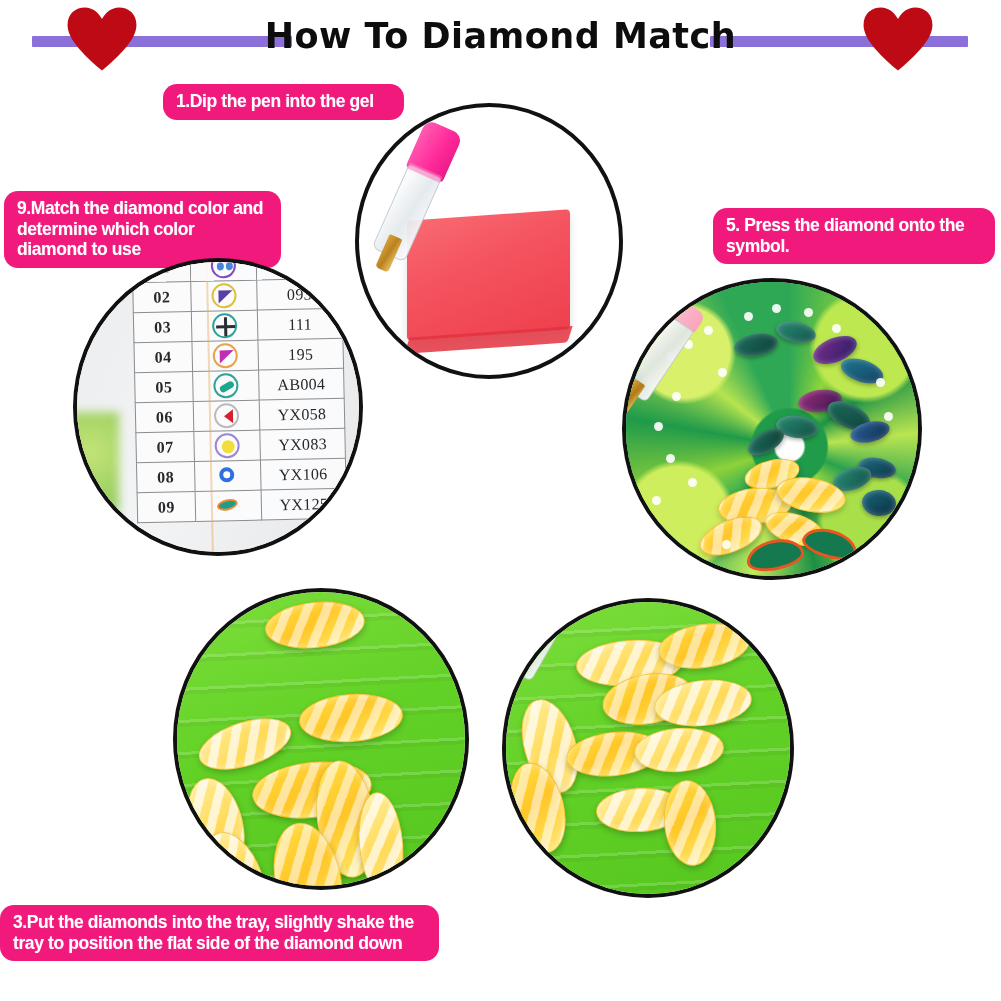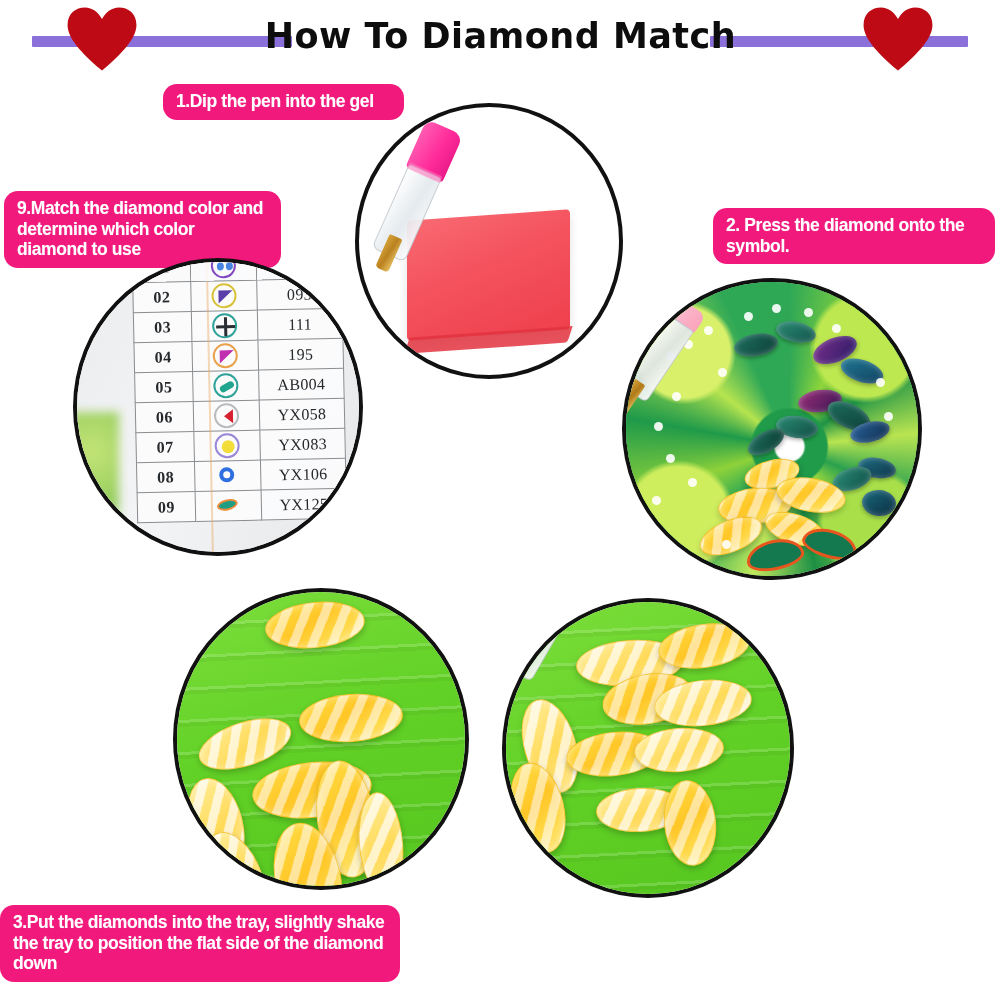--- a/index.html
+++ b/index.html
@@ -47,21 +47,21 @@
     line-height:1.18;
     padding:7px 13px 8px 13px;
     box-sizing:border-box;
     letter-spacing:-0.4px;
     font-family:"Liberation Sans", sans-serif;
     text-shadow:0 0 1px rgba(255,255,255,.35);
   }
   #pill1{left:163px;top:84px;width:241px;}
   #pill2{left:4px;top:191px;width:277px;}
   #pill5{left:713px;top:208px;width:282px;}
-  #pill3{left:0px;top:905px;width:400px;}
+  #pill3{left:0px;top:905px;width:439px;}
   #pill4{left:570px;top:910px;width:400px;}
 
   
   .circ{
     position:absolute;border-radius:50%;
     border:4px solid #111111;
     overflow:hidden;
     background:#ffffff;
     box-sizing:border-box;
   }
@@ -248,21 +248,21 @@
   <div class="heart right">
     <svg viewBox="0 0 100 92">
         <path d="M50 90 C12 58 2 40 2 26 C2 10 14 2 26 2 C37 2 45 9 50 18 C55 9 63 2 74 2 C86 2 98 10 98 26 C98 40 88 58 50 90 Z" fill="#be0a14"></path>
       </svg>
   </div>
 
   <div class="title">How To Diamond Match</div>
 
   <div class="pill" id="pill1">1.Dip the pen into the gel</div>
   <div class="pill" id="pill2">9.Match the diamond color and determine which color diamond to use</div>
-  <div class="pill" id="pill5">2.  Press the diamond onto the symbol.</div>
+  <div class="pill" id="pill5">5.  Press the diamond onto the symbol.</div>
   <div class="pill" id="pill3">3.Put the diamonds into the tray, slightly shake the tray to position the flat side of the diamond down</div>
 
   <div class="circ" id="c1">
     <div class="inner">
       <div class="gelpad"></div>
       <div class="pen1">
         <div class="cap"></div>
         <div class="body"></div>
         <div class="ring"></div>
         <div class="tip"></div>

